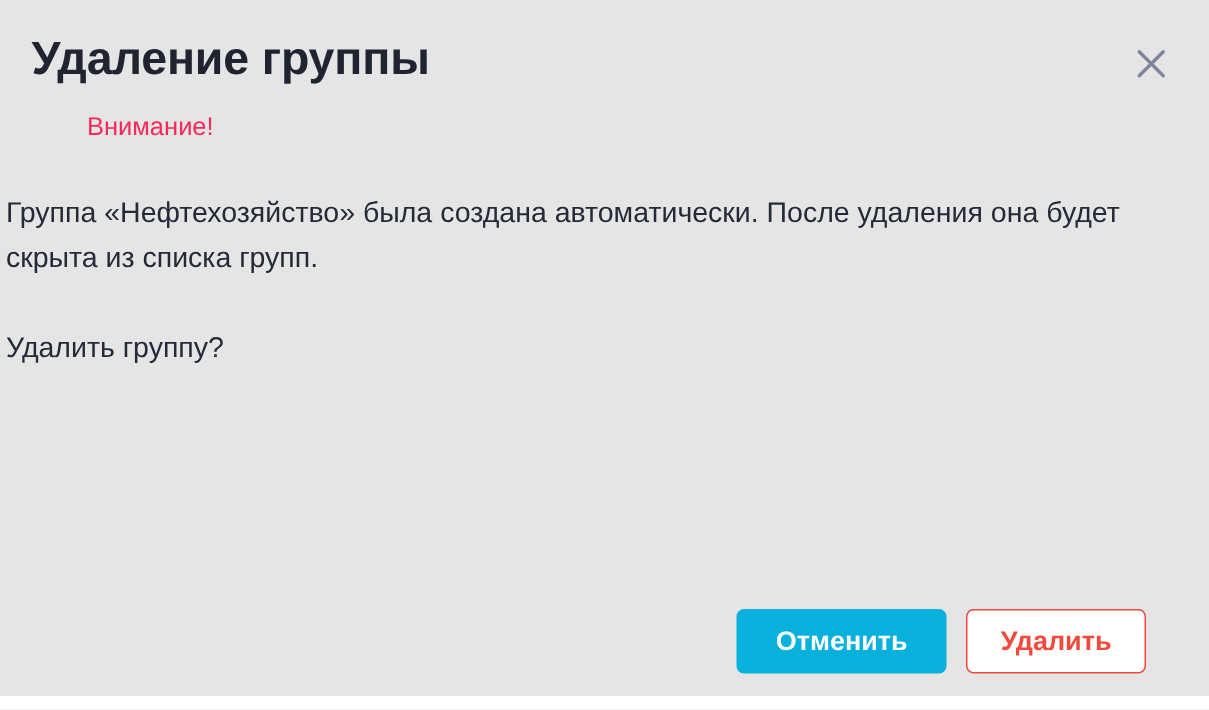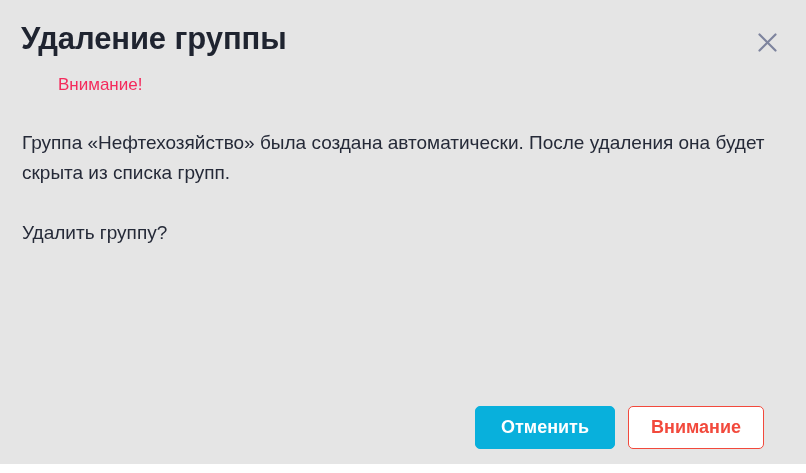--- a/index.html
+++ b/index.html
@@ -70,21 +70,21 @@
     padding: 0;
     cursor: pointer;
   }
   .close-button svg {
     display: block;
   }
 
   
   .dialog-body {
     position: absolute;
-    left: 22px;
+    left: 4px;
     top: 128px;
     width: 762px;
   }
 
   .body-paragraph {
     font-size: 19px;
     line-height: 30px;
     color: #252a38;
     margin: 0 0 30px 0;
     max-width: 762px;
@@ -158,16 +158,16 @@
     </button>
   </div>
 
   <div class="dialog-body">
     <p class="body-paragraph">Группа «Нефтехозяйство» была создана автоматически. После удаления она будет скрыта из списка групп.</p>
     <p class="body-paragraph">Удалить группу?</p>
   </div>
 
   <div class="dialog-footer">
     <button class="btn btn-primary">Отменить</button>
-    <button class="btn btn-danger-outline">Внимание</button>
+    <button class="btn btn-danger-outline">Удалить</button>
   </div>
 
 </div>
 
 </body></html>

